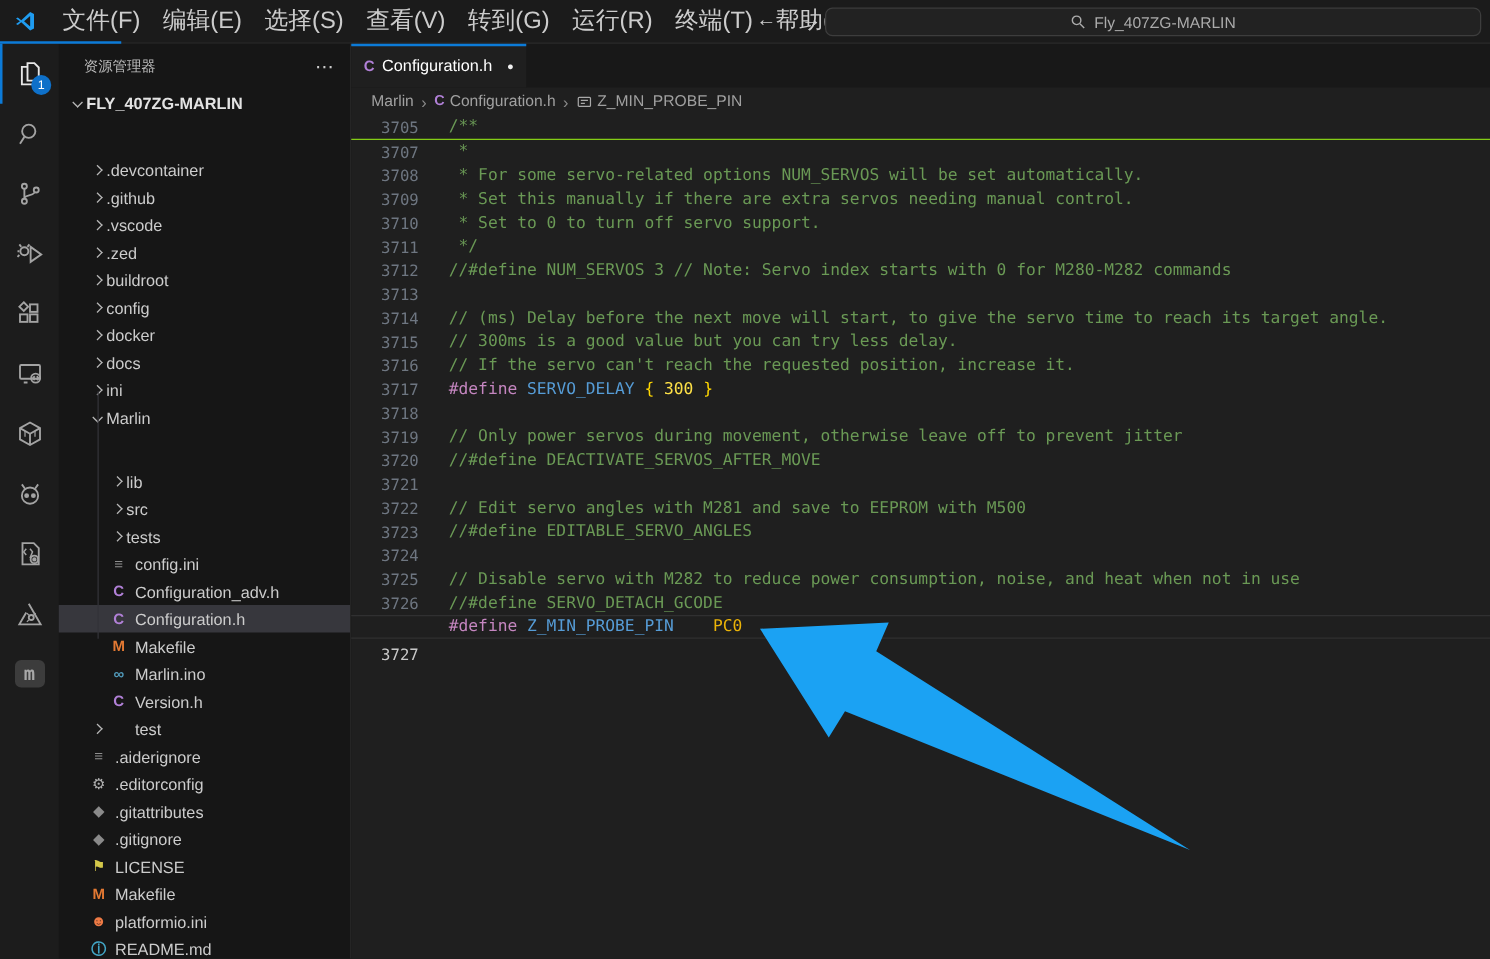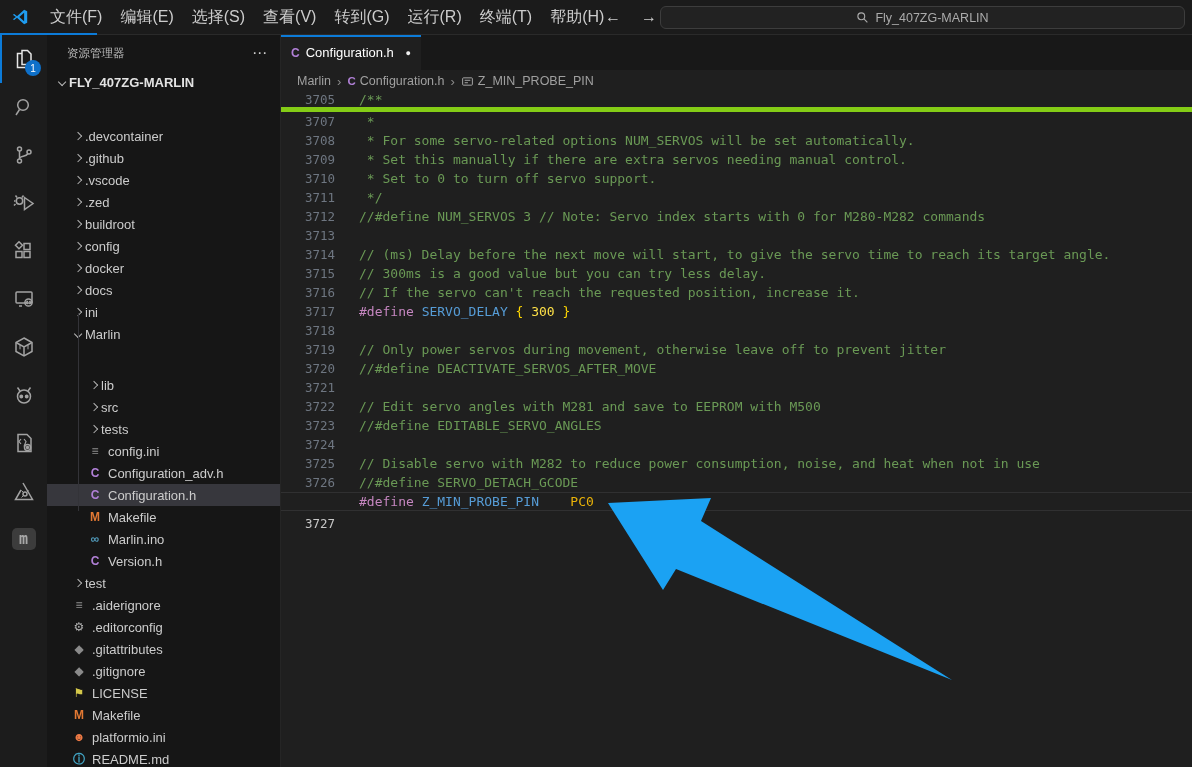--- a/index.html
+++ b/index.html
@@ -4,21 +4,21 @@
 <style>
   * { margin:0; padding:0; box-sizing:border-box; }
   html,body { width:1192px; height:767px; overflow:hidden; background:#1f1f1f;
     font-family:"Liberation Sans","DejaVu Sans",sans-serif; }
 
   
   .titlebar { position:relative; height:35px; background:#1b1b1b; display:flex;
     align-items:center; border-bottom:1px solid #2a2a2a; }
   .logo { margin:0 12px 0 11px; display:flex; align-items:center; }
   .menu { display:flex; }
-  .menu-item { color:#cccccc; font-size:16px; padding:0 9px; line-height:34px; cursor:default; }
+  .menu-item { color:#cccccc; font-size:19px; padding:0 9px; line-height:34px; cursor:default; }
   .nav-arrows { position:absolute; left:605px; top:0; height:34px; display:flex;
     align-items:center; gap:20px; color:#cfcfcf; font-size:16px; }
   .nav-arrows span { cursor:default; }
   .search-box { position:absolute; left:660px; top:6px; width:525px; height:23px;
     background:#222222; border:1px solid #3d3d3d; border-radius:6px; display:flex;
     align-items:center; justify-content:center; gap:6px; color:#ababab; font-size:12.5px; }
   .accent-h { position:absolute; left:0; top:33px; width:97px; height:2px; background:#0c7bd8; z-index:5; }
 
   
   .main { display:flex; height:732px; }
@@ -63,21 +63,21 @@
   .breadcrumb { height:22px; display:flex; align-items:center; padding-left:16px;
     font-size:12.5px; color:#a0a0a0; flex:none; gap:4px; }
   .bc-sep { color:#8a8a8a; font-size:13px; margin:0 2px; }
   .bc-item { display:flex; align-items:center; gap:4px; cursor:pointer; }
   .bc-c { color:#b180d7; font-weight:bold; font-size:11.5px; }
   .bc-sym { color:#a9a9a9; display:flex; }
 
   .code { position:relative; flex:1; font-family:"DejaVu Sans Mono","Liberation Mono",monospace;
     font-size:13px; }
   .crow { height:19px; display:flex; align-items:center; }
-  .crow.sticky { height:20px; border-bottom:5px solid #84cc16; background:#1f1f1f; }
+  .crow.sticky { height:20px; border-bottom:1px solid #84cc16; background:#1f1f1f; }
   .crow.cur { border-top:1px solid #303031; border-bottom:1px solid #303031; height:19px; }
   .lnum { width:54px; flex:none; text-align:right; color:#6e7681; font-size:12.5px; }
   .crow.cur .lnum { color:#c8c8c8;margin-top:44px; }
   .ctext { padding-left:24px; white-space:pre; }
   .tk-comment{color:#6a9955} .tk-kw{color:#c586c0} .tk-macro{color:#569cd6}
   .tk-param{color:#eab308} .tk-num{color:#fde047} .tk-brace{color:#ffd700} .tk-plain{color:#cccccc}
 
   .arrow-overlay { position:absolute; left:0; top:0; width:1192px; height:767px;
     pointer-events:none; z-index:50; }
 </style>
@@ -305,21 +305,21 @@
           <span>Makefile</span>
         </div>
         <div class="titem" style="padding-left: 40px;">
           <span class="ficon" style="color: rgb(81, 154, 186);">∞</span>
           <span>Marlin.ino</span>
         </div>
         <div class="titem" style="padding-left: 40px;">
           <span class="ficon" style="color: rgb(177, 128, 215);">C</span>
           <span>Version.h</span>
         </div>
-        <div class="titem" style="padding-left: 24px;">
+        <div class="titem" style="padding-left: 24px; gap: 23px;">
           <span class="chev right">
             <i></i>
           </span>
           <span>test</span>
         </div>
         <div class="titem" style="padding-left: 24px;">
           <span class="ficon" style="color: rgb(143, 143, 143);">≡</span>
           <span>.aiderignore</span>
         </div>
         <div class="titem" style="padding-left: 24px;">

